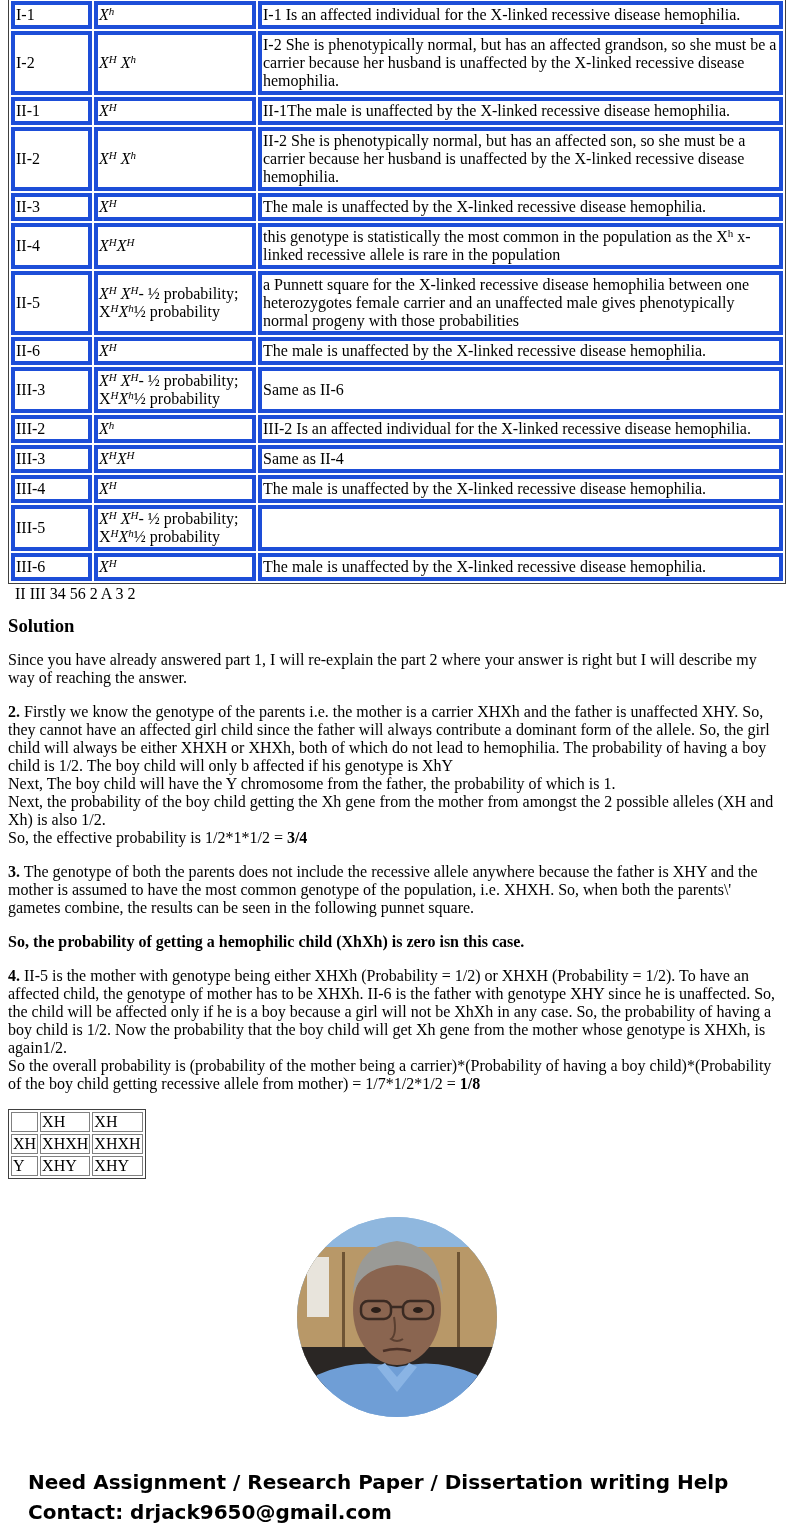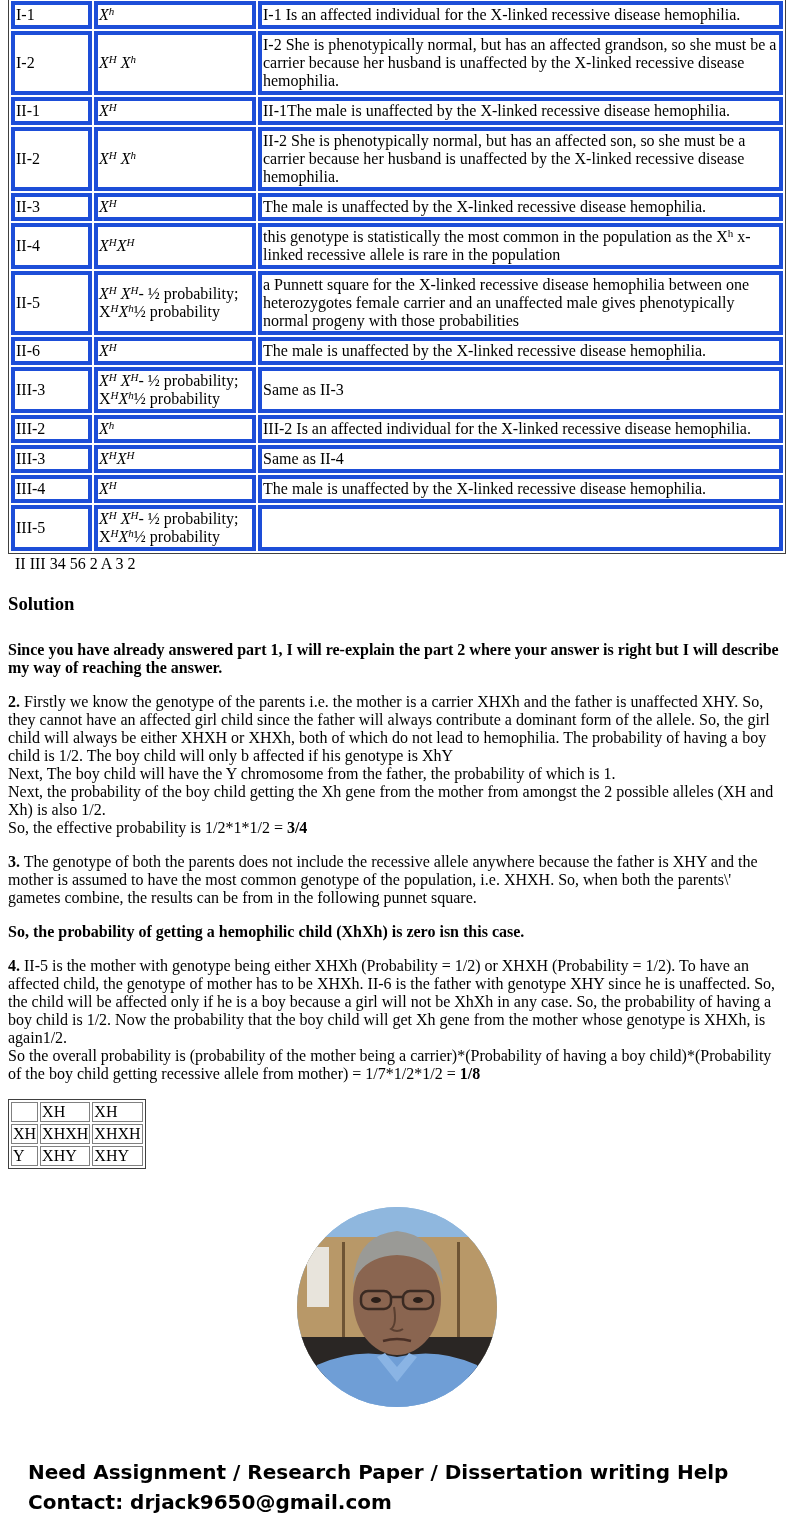--- a/index.html
+++ b/index.html
@@ -31,25 +31,25 @@
   td.c-geno { width: 152px; }
   .g { font-style: italic; }
   sup { font-size: 11px; line-height: 0; vertical-align: 5px; }
   .sup-n { font-style: normal; }
 
   .footnote-line { margin: 1px 0 0 7px; }
 
   h3.sol {
     font-size: 18.7px;
     font-weight: bold;
-    margin: 20px 0 0 0;
+    margin: 12px 0 0 0;
     line-height: 22px;
   }
   p { margin: 16px 0 0 0; }
-  p.first { margin-top: 26px; font-weight: bold; }
+  p.first { margin-top: 14px; }
   .b { font-weight: bold; }
 
   table.punnett {
     border-collapse: separate;
     border-spacing: 2px;
     border: 1px solid #404040;
     margin-top: 16px;
   }
   table.punnett td {
     border: 1px solid #808080;
@@ -125,60 +125,65 @@
           <td>a Punnett square for the X-linked recessive disease hemophilia between one heterozygotes female carrier and an unaffected male gives phenotypically normal progeny with those probabilities</td>
         </tr>
         <tr>
           <td class="c-id">II-6</td>
           <td class="c-geno"><span class="g">X<sup>H</sup></span></td>
           <td>The male is unaffected by the X-linked recessive disease hemophilia.</td>
         </tr>
         <tr>
           <td class="c-id">III-3</td>
           <td class="c-geno"><span class="g">X<sup>H</sup> X<sup>H</sup></span>- ½ probability; X<span class="g"><sup>H</sup>X<sup>h</sup></span>½ probability</td>
-          <td>Same as II-3</td>
+          <td>Same as II-6</td>
         </tr>
         <tr>
           <td class="c-id">III-2</td>
           <td class="c-geno"><span class="g">X<sup>h</sup></span></td>
           <td>III-2 Is an affected individual for the X-linked recessive disease hemophilia.</td>
         </tr>
         <tr>
           <td class="c-id">III-3</td>
           <td class="c-geno"><span class="g">X<sup>H</sup>X<sup>H</sup></span></td>
           <td>Same as II-4</td>
         </tr>
         <tr>
           <td class="c-id">III-4</td>
           <td class="c-geno"><span class="g">X<sup>H</sup></span></td>
           <td>The male is unaffected by the X-linked recessive disease hemophilia.</td>
         </tr>
         <tr>
           <td class="c-id">III-5</td>
           <td class="c-geno"><span class="g">X<sup>H</sup> X<sup>H</sup></span>- ½ probability; X<span class="g"><sup>H</sup>X<sup>h</sup></span>½ probability</td>
           <td>&nbsp;</td>
+        </tr>
+        <tr>
+          <td class="c-id">III-6</td>
+          <td class="c-geno"><span class="g">X<sup>H</sup></span></td>
+          <td>The male is unaffected by the X-linked recessive disease hemophilia.</td>
         </tr>
       </tbody>
   </table>
 
   <div class="footnote-line">II III 34 56 2 A 3 2</div>
 
   <h3 class="sol">Solution</h3>
 
   <p class="first">Since you have already answered part 1, I will re-explain the part 2 where your answer is right but I will describe my way of reaching the answer.</p>
 
   <p>
     <span class="b">2.</span><span> Firstly we know the genotype of the parents i.e. the mother is a carrier XHXh and the father is unaffected XHY. So, they cannot have an affected girl child since the father will always contribute a dominant form of the allele. So, the girl child will always be either XHXH or XHXh, both of which do not lead to hemophilia. The probability of having a boy child is 1/2. The boy child will only b affected if his genotype is XhY</span><br>
     <span>Next, The boy child will have the Y chromosome from the father, the probability of which is 1.</span><br>
     <span>Next, the probability of the boy child getting the Xh gene from the mother from amongst the 2 possible alleles (XH and Xh) is also 1/2.</span><br>
     <span>So, the effective probability is 1/2*1*1/2 = </span><span class="b">3/4</span>
   </p>
 
   <p>
-    <span class="b">3.</span><span> The genotype of both the parents does not include the recessive allele anywhere because the father is XHY and the mother is assumed to have the most common genotype of the population, i.e. XHXH. So, when both the parents\' gametes combine, the results can be from in the following punnet square.</span>
+    <span class="b">3.</span><span> The genotype of both the parents does not include the recessive allele anywhere because the father is XHY and the mother is assumed to have the most common genotype of the population, i.e. XHXH. So, when both the parents\' gametes combine, the results can be seen in the following punnet square.</span>
   </p>
 
   <p class="b">So, the probability of getting a hemophilic child (XhXh) is zero isn this case.</p>
 
   <p>
     <span class="b">4.</span><span> II-5 is the mother with genotype being either XHXh (Probability = 1/2) or XHXH (Probability = 1/2). To have an affected child, the genotype of mother has to be XHXh. II-6 is the father with genotype XHY since he is unaffected. So, the child will be affected only if he is a boy because a girl will not be XhXh in any case. So, the probability of having a boy child is 1/2. Now the probability that the boy child will get Xh gene from the mother whose genotype is XHXh, is again1/2.</span><br>
     <span>So the overall probability is (probability of the mother being a carrier)*(Probability of having a boy child)*(Probability of the boy child getting recessive allele from mother) = 1/7*1/2*1/2 = </span><span class="b">1/8</span>
   </p>
 
   <table class="punnett">

